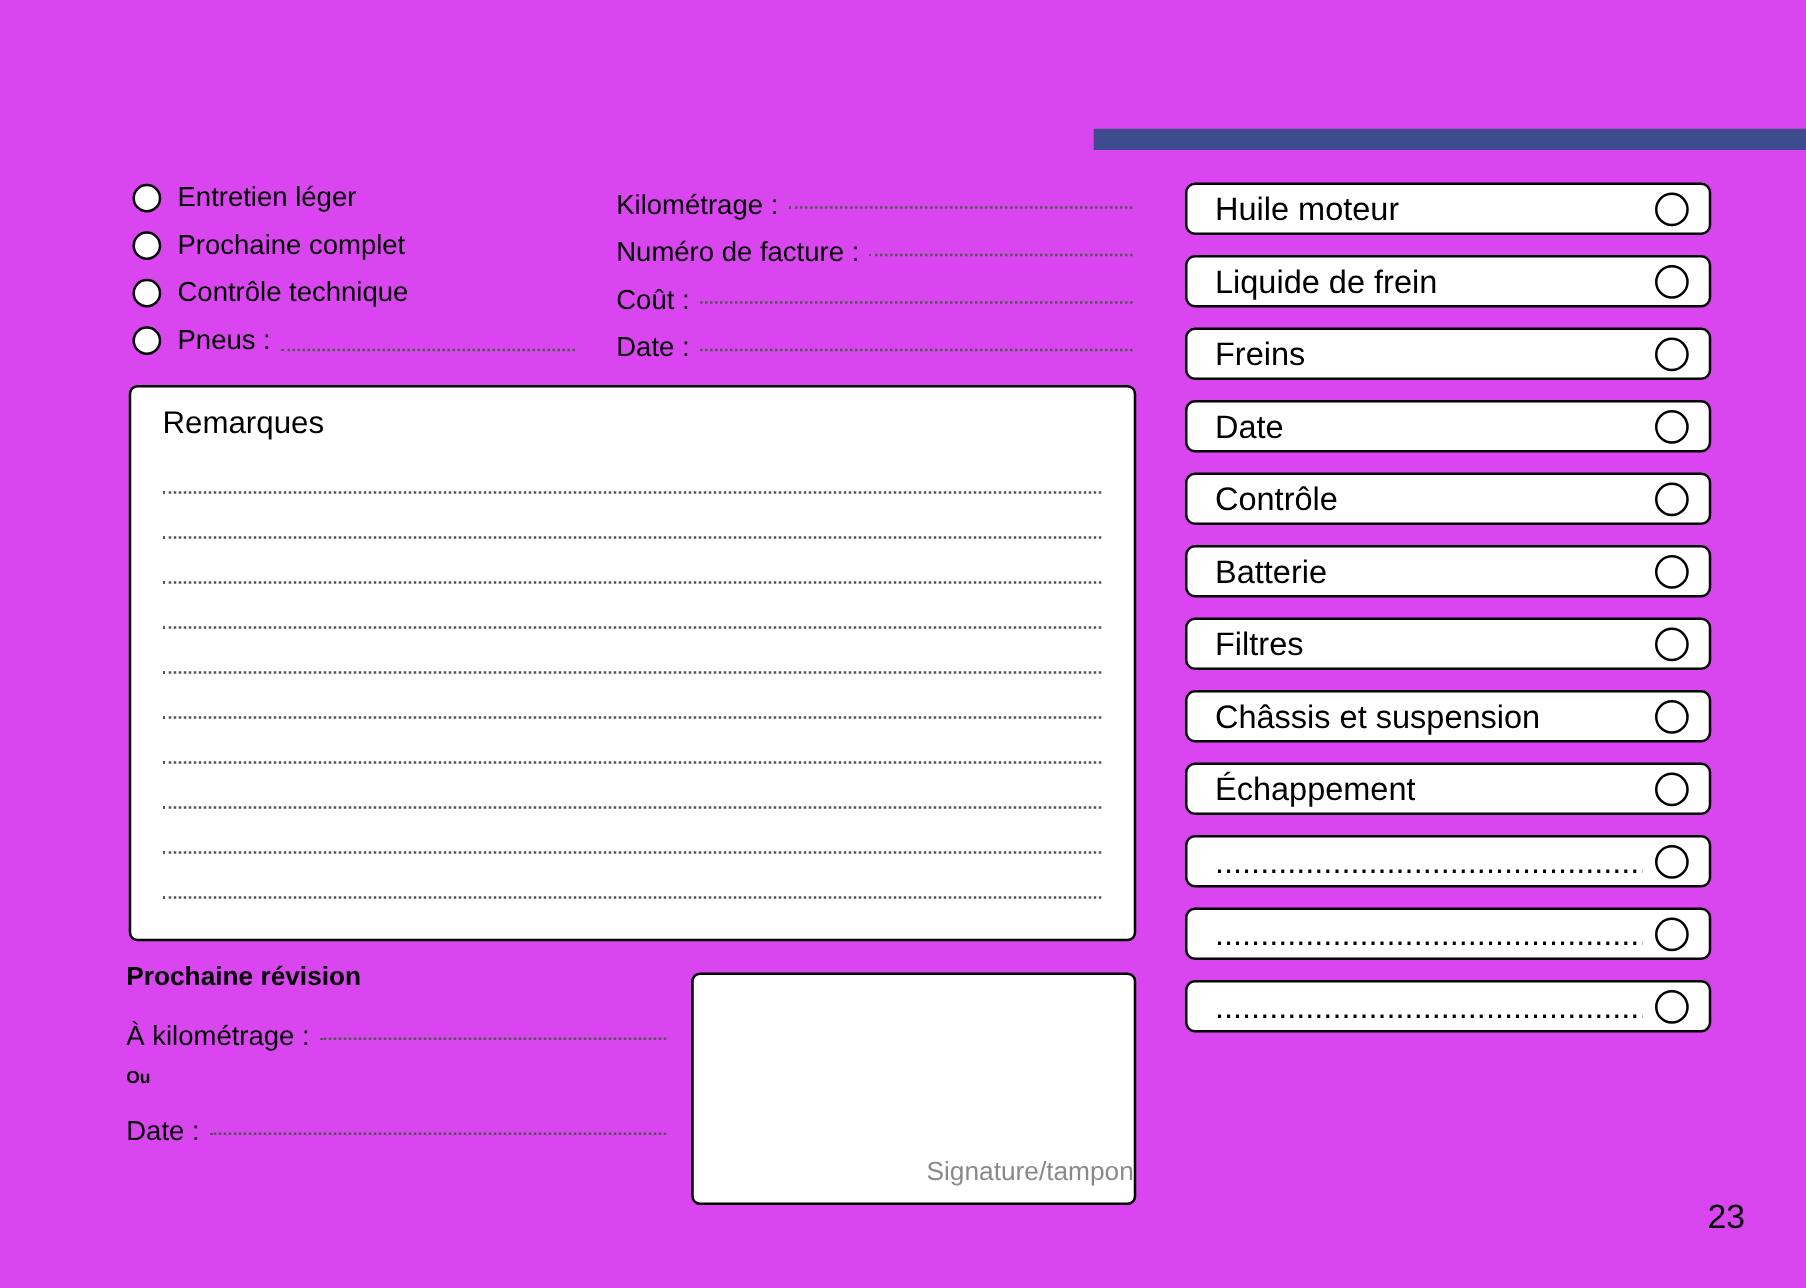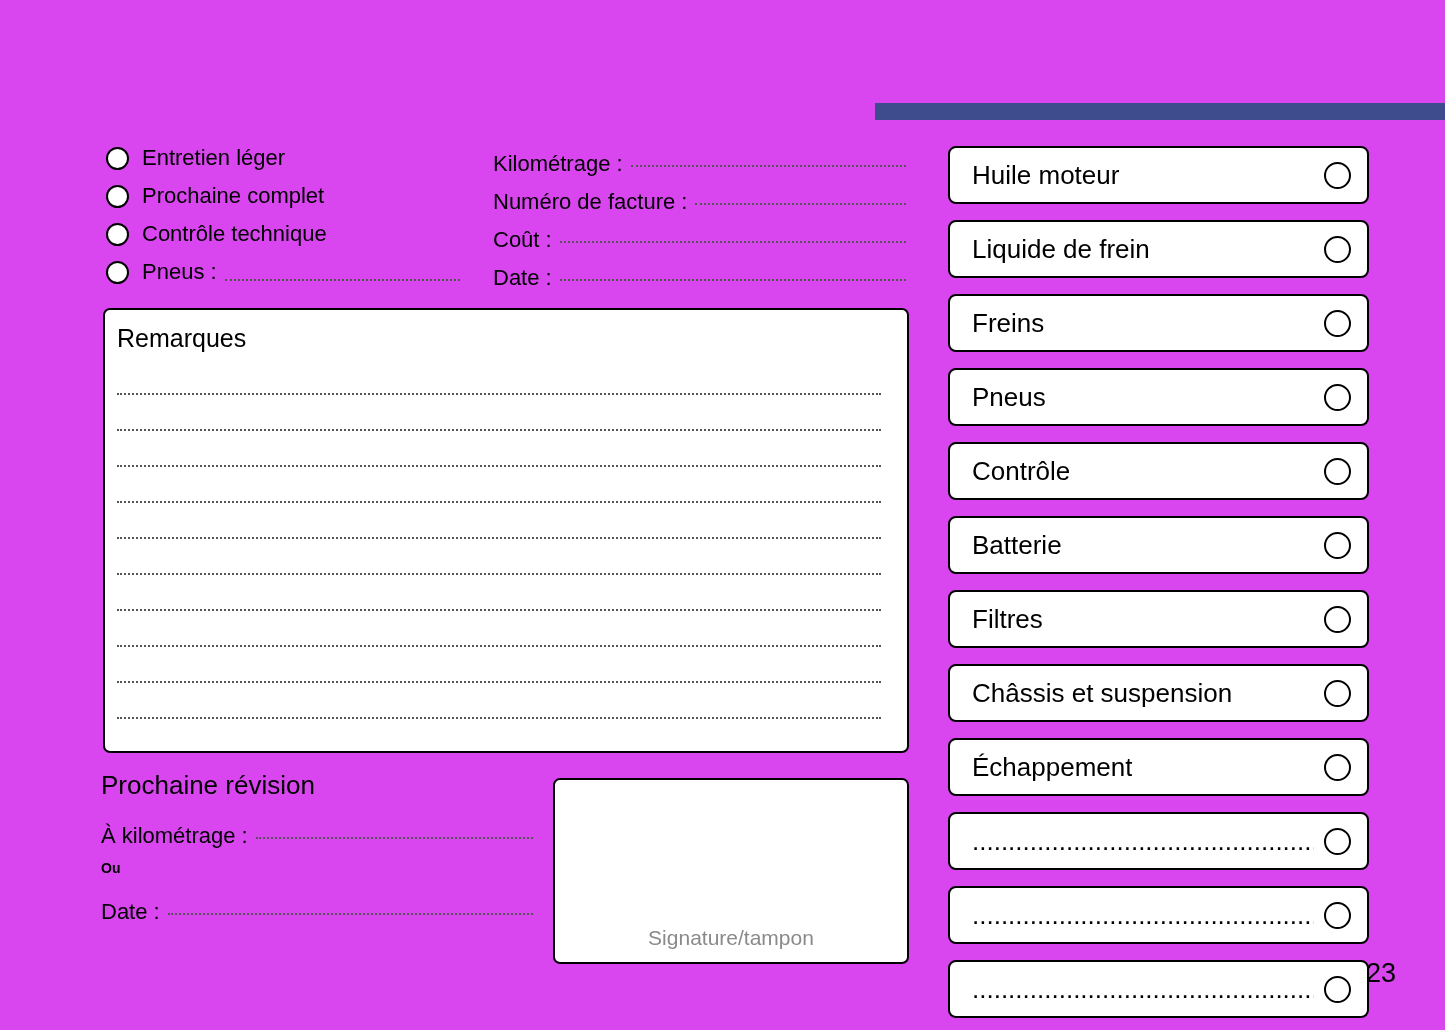--- a/index.html
+++ b/index.html
@@ -31,44 +31,44 @@
   }
 
   
   .invoice-fields { position: absolute; left: 493px; top: 139px; width: 413px; }
   .field-row { display: flex; align-items: flex-end; height: 38px; }
   .field-label { font-size: 22px; white-space: nowrap; }
 
   
   .remarks-box {
     position: absolute; left: 103px; top: 308px; width: 806px; height: 445px;
-    border: 2px solid #000; border-radius: 7px; padding: 14px 26px 0 12px; background: #fff;
+    border: 2px solid #000; border-radius: 7px; padding: 14px 26px 0 25px; background: #fff;
   }
   .remarks-title { font-size: 25px; }
   .remark-lines { margin-top: 6px; }
   .remark-line { height: 36px; border-bottom: 2px dotted #555; }
 
   
   .next-service { position: absolute; left: 101px; top: 770px; width: 432px; }
-  .ns-title { font-size: 26px; font-weight: normal; margin-bottom: 10px; }
+  .ns-title { font-size: 21px; font-weight: bold; margin-bottom: 10px; }
   .or-row { font-size: 14px; height: 38px; display: flex; align-items: center; font-weight: bold; }
 
   
   .signature-box {
     position: absolute; left: 553px; top: 778px; width: 356px; height: 186px;
     border: 2px solid #000; border-radius: 7px; background: #fff;
-    display: flex; align-items: flex-end; justify-content: center; padding-bottom: 12px;
+    display: flex; align-items: flex-end; justify-content: flex-end; padding-bottom: 12px;
   }
   .sig-label { font-size: 21px; }
 
   
   .checklist { position: absolute; left: 948px; top: 146px; width: 421px; }
   .check-item {
     display: flex; align-items: center; justify-content: space-between;
-    height: 58px; border: 2.5px solid #000; border-radius: 8px;
+    height: 42px; border: 2.5px solid #000; border-radius: 8px;
     padding: 0 16px 0 22px; margin-bottom: 16px; background: #fff;
   }
   .check-label { font-size: 26px; white-space: nowrap; overflow: hidden; }
   .check-circle {
     width: 27px; height: 27px; border: 2.5px solid #000; border-radius: 50%;
     flex: none; background: #fff; margin-left: 10px;
   }
 
   .page-number { position: absolute; left: 1366px; top: 958px; font-size: 27px; }
 </style>
@@ -158,21 +158,21 @@
     </div>
     <div class="check-item">
       <span class="check-label">Liquide de frein</span>
       <span class="check-circle"></span>
     </div>
     <div class="check-item">
       <span class="check-label">Freins</span>
       <span class="check-circle"></span>
     </div>
     <div class="check-item">
-      <span class="check-label">Pneus</span>
+      <span class="check-label">Date</span>
       <span class="check-circle"></span>
     </div>
     <div class="check-item">
       <span class="check-label">Contrôle</span>
       <span class="check-circle"></span>
     </div>
     <div class="check-item">
       <span class="check-label">Batterie</span>
       <span class="check-circle"></span>
     </div>

